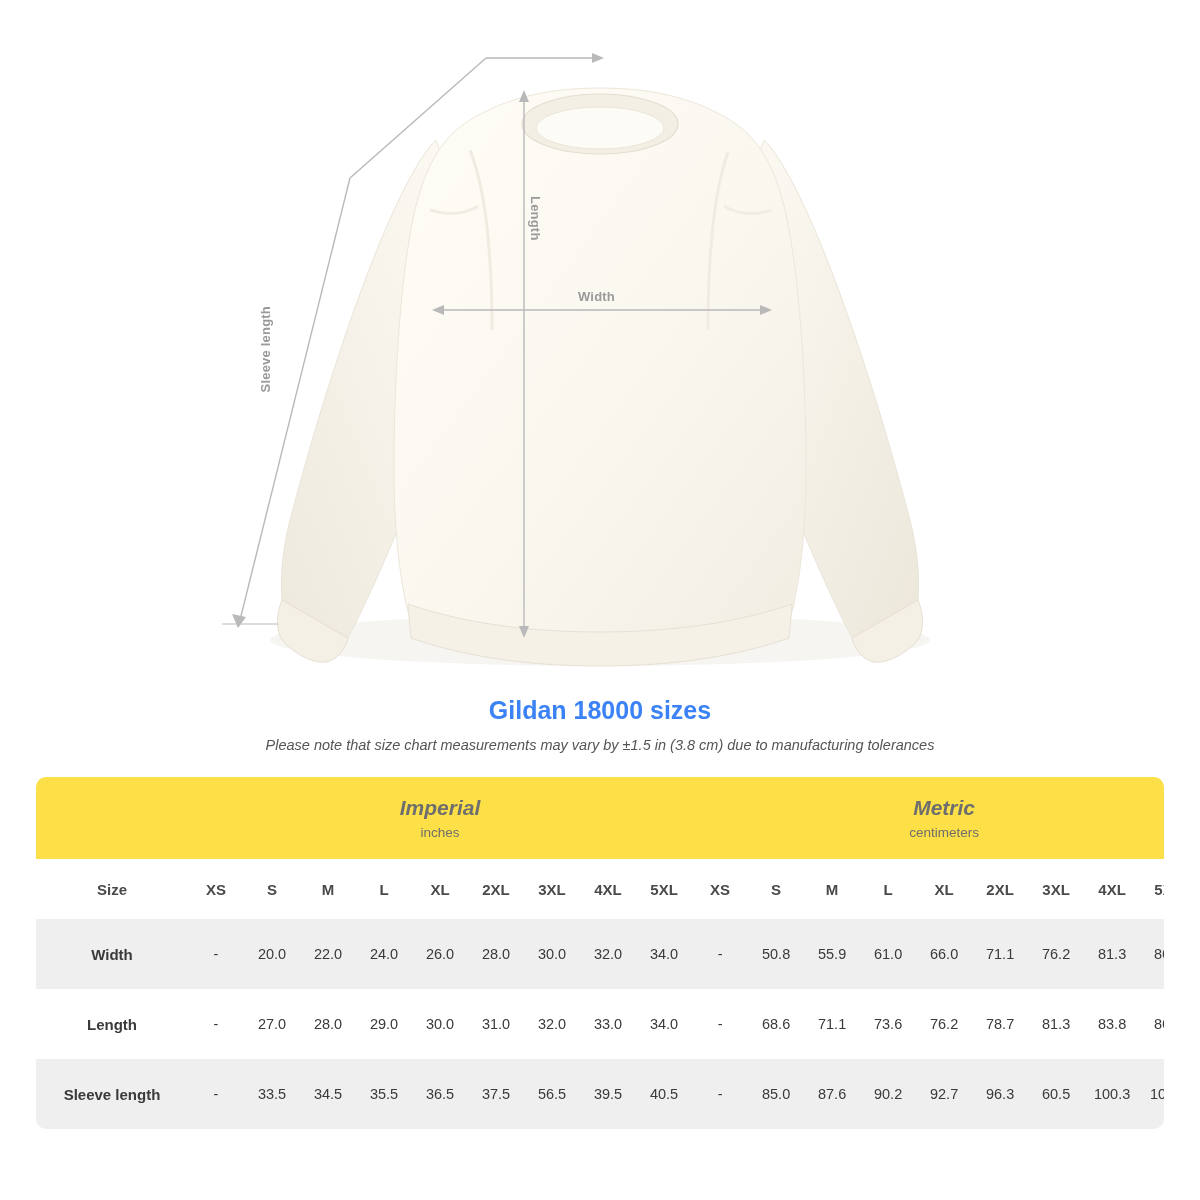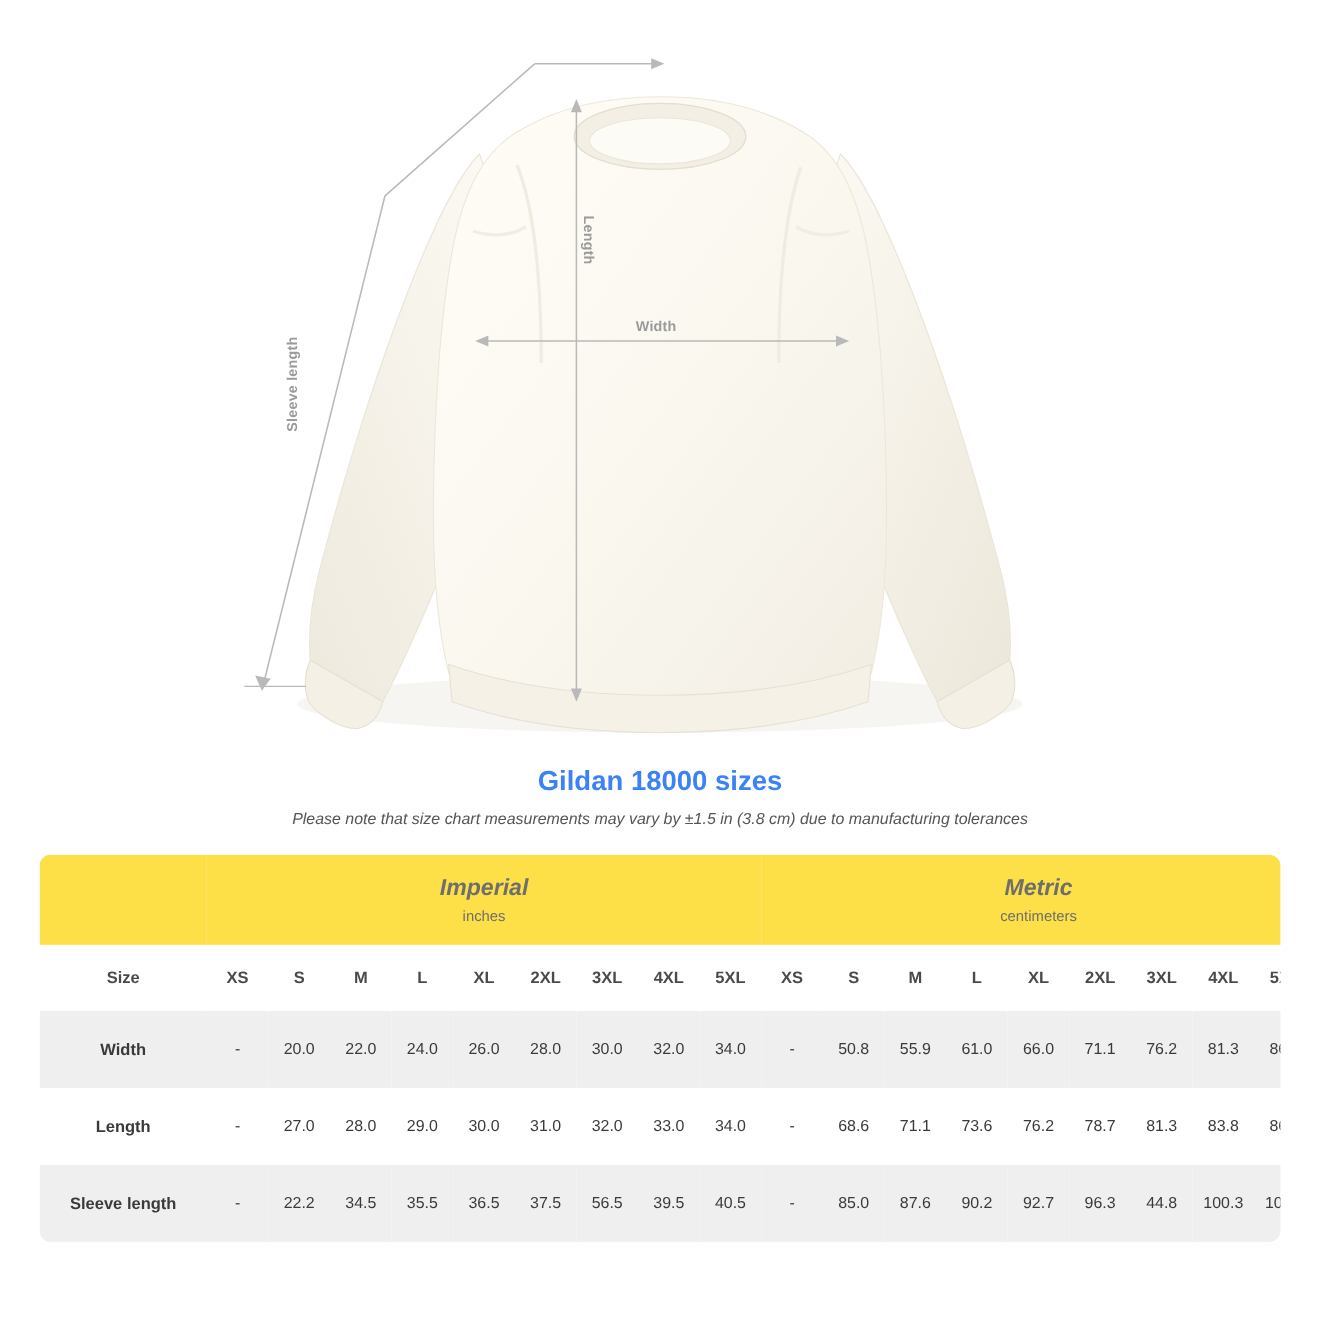--- a/index.html
+++ b/index.html
@@ -339,35 +339,35 @@
           <td class="cell-sep">76.2</td>
           <td class="cell-sep">78.7</td>
           <td class="cell-sep">81.3</td>
           <td class="cell-sep">83.8</td>
           <td class="cell-sep">86.4</td>
         </tr>
 
         <tr class="data-row row-shade">
           <td class="rowlabel">Sleeve length</td>
           <td class="cell-sep">-</td>
-          <td class="cell-sep">22.2</td>
+          <td class="cell-sep">33.5</td>
           <td class="cell-sep">34.5</td>
           <td class="cell-sep">35.5</td>
           <td class="cell-sep">36.5</td>
           <td class="cell-sep">37.5</td>
           <td class="cell-sep">56.5</td>
           <td class="cell-sep">39.5</td>
           <td class="cell-sep">40.5</td>
           <td class="cell-sep">-</td>
           <td class="cell-sep">85.0</td>
           <td class="cell-sep">87.6</td>
           <td class="cell-sep">90.2</td>
           <td class="cell-sep">92.7</td>
           <td class="cell-sep">96.3</td>
-          <td class="cell-sep">44.8</td>
+          <td class="cell-sep">60.5</td>
           <td class="cell-sep">100.3</td>
           <td class="cell-sep">102.9</td>
         </tr>
       </tbody>
     </table>
   </div>
 
 </div>
 
 </body></html>

